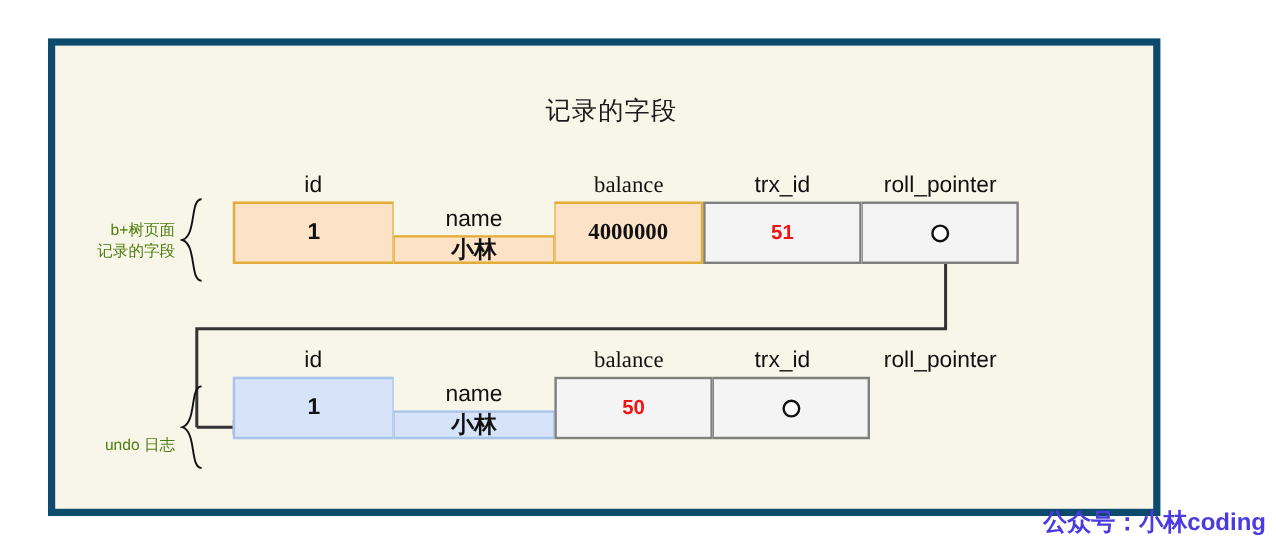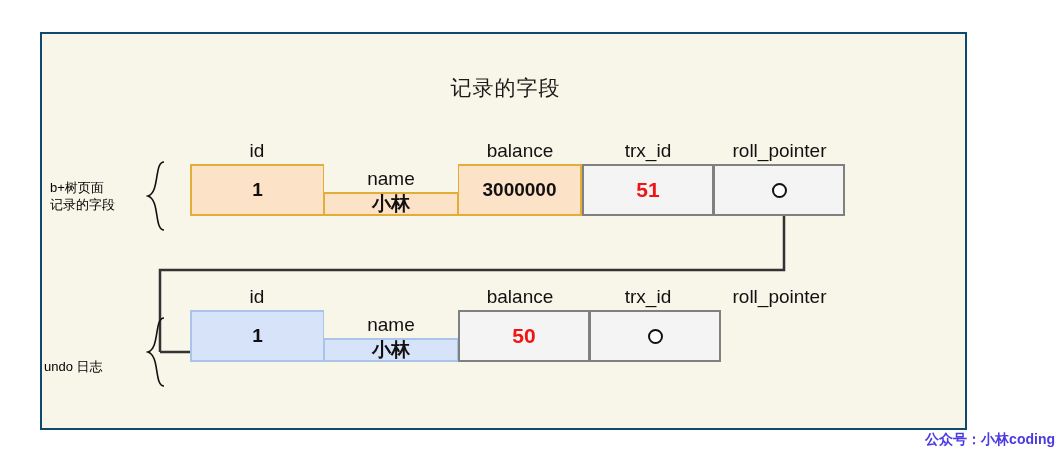--- a/index.html
+++ b/index.html
@@ -10,21 +10,21 @@
     overflow:hidden;
     position:relative;
   }
 
   
   #frame{
     position:absolute;
     left:40px; top:32px;
     width:927px; height:398px;
     background:#f8f6e8;
-    border:2px solid #0c4a6e;
+    border:6px solid #0c4a6e;
     box-sizing:border-box;
   }
 
   
   #title{
     position:absolute;
     left:0; top:40px;
     width:927px;
     text-align:center;
     font-size:21px;
@@ -55,21 +55,21 @@
     justify-content:center;
     font-size:19px;
     font-weight:bold;
     color:#111;
     position:relative;
   }
 
   
   .c-id       { width:134px; }
   .c-name     { width:134px;margin-top:28px; }
-  .c-balance  { width:124px; }
+  .c-balance  { width:124px;font-family:Liberation Serif, serif; }
   .c-trx      { width:132px; }
   .c-roll     { width:131px; }
 
   
   .row-orange .cell.data{
     background:#fce2c7;
     border:2px solid #e3ad3a;
     border-right-width:1px;
     border-left-width:1px;
   }
@@ -87,46 +87,46 @@
   .row-blue .cell.data.last { border-right-width:2px; }
 
   
   .cell.sys{
     background:#f4f4f5;
     border:2px solid #808080;
     border-left-width:1px;
   }
   .cell.sys.firstsys{ border-left-width:2px; }
 
-  .trxval{ color:#f01414; font-weight:bold; font-size:21px; }
+  .trxval{ color:#f01414; font-weight:bold; font-size:17px; }
 
   .ptr-circle{
     width:15px;height:15px;border-radius:50%;
     border:2px solid #111; background:#ffffff;
     box-sizing:border-box;
   }
 
   
   .sidelabel{
     position:absolute;
     font-size:13px;
-    color:#000000;
+    color:#4d7c0f;
     line-height:17px;
-    text-align:left;
+    text-align:right;
     white-space:nowrap;
   }
 
   
   #connector{ position:absolute; left:0; top:0; width:927px; height:398px; pointer-events:none; }
 
   
   #watermark{
     position:absolute;
     right:8px; bottom:8px;
-    font-size:14px;
+    font-size:20px;
     color:#4a3ae0;
     font-weight:bold;
     white-space:nowrap;
   }
 </style>
 </head>
 <body>
 
 <div id="frame">
 
@@ -145,21 +145,21 @@
     <div class="thead">
       <div class="hcell c-id">id</div>
       <div class="hcell c-name">name</div>
       <div class="hcell c-balance">balance</div>
       <div class="hcell c-trx">trx_id</div>
       <div class="hcell c-roll">roll_pointer</div>
     </div>
     <div class="trow row-orange">
       <div class="cell data first c-id">1</div>
       <div class="cell data c-name">小林</div>
-      <div class="cell data last c-balance">3000000</div>
+      <div class="cell data last c-balance">4000000</div>
       <div class="cell sys firstsys c-trx">
         <span class="trxval">51</span>
       </div>
       <div class="cell sys c-roll">
         <span class="ptr-circle"></span>
       </div>
     </div>
   </div>
 
   <div class="sidelabel" style="left:8px; top:145px; width:92px;">

